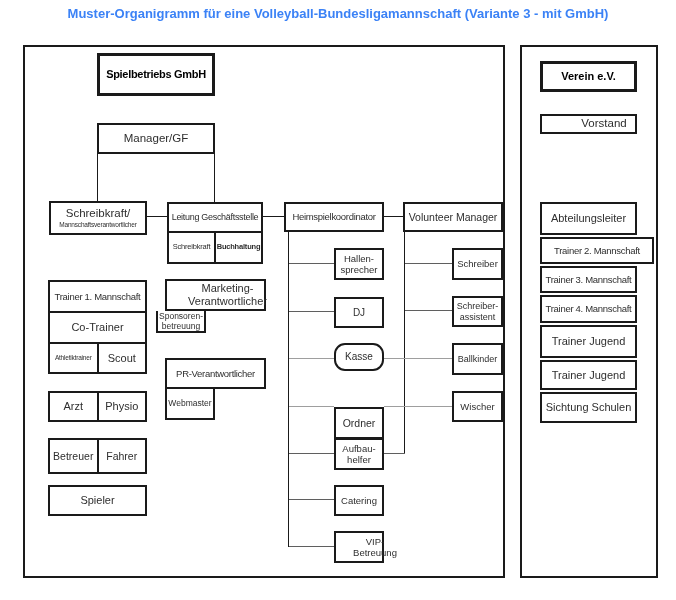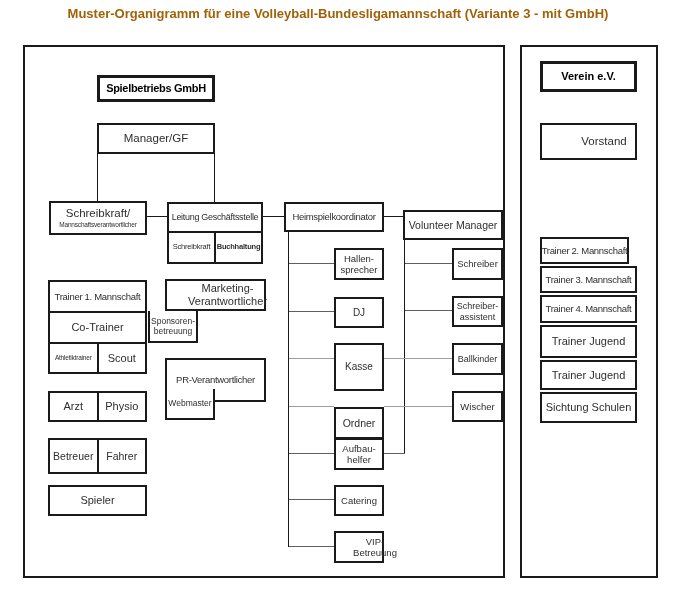--- a/index.html
+++ b/index.html
@@ -1,19 +1,19 @@
 <!DOCTYPE html>
 <html><head>
 <meta charset="utf-8">
 <style>
   html,body{margin:0;padding:0;background:#fff;}
   .page{position:relative;width:676px;height:600px;background:#fff;overflow:hidden;
         font-family:"Liberation Sans",sans-serif;color:#2e2e2e;}
   .title{position:absolute;top:6px;left:0;width:676px;text-align:center;
-         font-weight:bold;font-size:13px;color:#a16207;}
+         font-weight:bold;font-size:13px;color:#3b82f6;}
   .sect{position:absolute;border:2px solid #1a1a1a;background:#fff;box-sizing:border-box;}
   .box{position:absolute;border:2px solid #1a1a1a;background:#fff;box-sizing:border-box;
        display:flex;align-items:center;justify-content:center;flex-direction:column;
        text-align:center;line-height:1.18;}
   .thick{border-width:3px;font-weight:bold;color:#000;}
   .pre{white-space:pre-line;}
   .nw{white-space:nowrap;}
   .grp{padding:0;align-items:stretch;justify-content:flex-start;}
   .grp .cell{display:flex;align-items:center;justify-content:center;flex-direction:column;}
   .grp .div-top{border-top:2px solid #1a1a1a;}
@@ -59,38 +59,38 @@
   <div class="stub lt" style="left:289px;top:406px;width:45px;"></div>
   <div class="stub" style="left:289px;top:453px;width:45px;"></div>
   <div class="stub" style="left:289px;top:499px;width:45px;"></div>
   <div class="stub" style="left:289px;top:546px;width:45px;"></div>
   <div class="stub" style="left:405px;top:263px;width:47px;"></div>
   <div class="stub" style="left:405px;top:310px;width:47px;"></div>
   <div class="stub lt" style="left:384px;top:358px;width:68px;"></div>
   <div class="stub lt" style="left:384px;top:406px;width:68px;"></div>
   <div class="stub" style="left:384px;top:453px;width:21px;"></div>
 
-  <div class="box thick fs11 tight nw" style="left:97px;top:75px;width:118px;height:27px;">Spielbetriebs GmbH</div>
+  <div class="box thick fs11 tight nw" style="left:97px;top:53px;width:118px;height:43px;">Spielbetriebs GmbH</div>
   <div class="box fs12" style="left:97px;top:123px;width:118px;height:31px;">Manager/GF</div>
 
   <div class="box" style="left:49px;top:201px;width:98px;height:34px;">
     <span class="fs12 nw">Schreibkraft/</span>
     <span class="fs65 nw">Mannschaftsverantwortlicher</span>
   </div>
 
   <div class="box grp" style="left:167px;top:202px;width:96px;height:62px;">
     <div class="cell fs9 tight nw" style="height:27px;">Leitung Geschäftsstelle</div>
     <div class="split div-top" style="flex:1;">
       <div class="cell fs75 nw">Schreibkraft</div>
       <div class="cell div-left fs75 nw" style="font-weight:bold;">Buchhaltung</div>
     </div>
   </div>
 
   <div class="box fs95 tight nw" style="left:284px;top:202px;width:100px;height:30px;">Heimspielkoordinator</div>
-  <div class="box fs105 nw" style="left:403px;top:202px;width:100px;height:30px;margin-top:8px;">Volunteer Manager</div>
+  <div class="box fs105 nw" style="left:403px;top:202px;width:100px;height:30px;">Volunteer Manager</div>
 
   <div class="box grp" style="left:48px;top:280px;width:99px;height:94px;">
     <div class="cell fs95 tight nw" style="height:29px;">Trainer 1. Mannschaft</div>
     <div class="cell div-top fs11" style="height:29px;">Co-Trainer</div>
     <div class="split div-top" style="flex:1;">
       <div class="cell fs65 nw">Athletiktrainer</div>
       <div class="cell div-left fs11">Scout</div>
     </div>
   </div>
 
@@ -101,45 +101,46 @@
 
   <div class="box grp split" style="left:48px;top:438px;width:99px;height:36px;">
     <div class="cell fs105 nw">Betreuer</div>
     <div class="cell div-left fs105 nw">Fahrer</div>
   </div>
 
   <div class="box fs11" style="left:48px;top:485px;width:99px;height:31px;">Spieler</div>
 
   <div class="box fs11 pre" style="left:165px;top:279px;width:101px;height:32px;padding-left:24px;">Marketing-
 Verantwortlicher</div>
-  <div class="box fs85 pre notop" style="left:148px;top:311px;width:50px;height:32px;">Sponsoren-
+  <div class="box fs85 pre notop" style="left:156px;top:311px;width:50px;height:22px;">Sponsoren-
 betreuung</div>
 
-  <div class="box fs95 tight nw" style="left:165px;top:358px;width:101px;height:44px;">PR-Verantwortlicher</div>
+  <div class="box fs95 tight nw" style="left:165px;top:358px;width:101px;height:31px;">PR-Verantwortlicher</div>
   <div class="box fs85 notop" style="left:165px;top:389px;width:50px;height:31px;">Webmaster</div>
 
   <div class="box fs95 pre" style="left:334px;top:248px;width:50px;height:32px;">Hallen-
 sprecher</div>
   <div class="box fs10" style="left:334px;top:297px;width:50px;height:31px;">DJ</div>
-  <div class="box fs10" style="left:334px;top:343px;width:50px;height:48px;">Kasse</div>
+  <div class="box fs10" style="left:334px;top:343px;width:50px;height:28px;border-radius:11px;">Kasse</div>
   <div class="box fs105" style="left:334px;top:391px;width:50px;height:32px;margin-top:16px;">Ordner</div>
   <div class="box fs95 pre" style="left:334px;top:438px;width:50px;height:32px;">Aufbau-
 helfer</div>
   <div class="box fs95" style="left:334px;top:485px;width:50px;height:31px;">Catering</div>
   <div class="box fs95 pre" style="left:334px;top:531px;width:50px;height:32px;padding-left:32px;">VIP-
 Betreuung</div>
 
   <div class="box fs95" style="left:452px;top:248px;width:51px;height:32px;">Schreiber</div>
   <div class="box fs9 pre" style="left:452px;top:296px;width:51px;height:31px;">Schreiber-
 assistent</div>
   <div class="box fs9" style="left:452px;top:343px;width:51px;height:32px;">Ballkinder</div>
   <div class="box fs95" style="left:452px;top:391px;width:51px;height:31px;">Wischer</div>
 
   <div class="box thick fs11" style="left:540px;top:61px;width:97px;height:31px;">Verein e.V.</div>
-  <div class="box fs12" style="left:540px;top:123px;width:97px;height:37px;padding-left:31px;">Vorstand</div>
-  <div class="box fs95 tight nw" style="left:540px;top:237px;width:89px;height:27px;">Trainer 2. Mannschaft</div>
+  <div class="box fs12" style="left:540px;top:114px;width:97px;height:20px;padding-left:31px;">Vorstand</div>
+  <div class="box fs11 nw" style="left:540px;top:202px;width:97px;height:33px;">Abteilungsleiter</div>
+  <div class="box fs95 tight nw" style="left:540px;top:237px;width:114px;height:27px;">Trainer 2. Mannschaft</div>
   <div class="box fs95 tight nw" style="left:540px;top:266px;width:97px;height:27px;">Trainer 3. Mannschaft</div>
   <div class="box fs95 tight nw" style="left:540px;top:295px;width:97px;height:28px;">Trainer 4. Mannschaft</div>
   <div class="box fs11 nw" style="left:540px;top:325px;width:97px;height:33px;">Trainer Jugend</div>
   <div class="box fs11 nw" style="left:540px;top:360px;width:97px;height:30px;">Trainer Jugend</div>
   <div class="box fs11 nw" style="left:540px;top:392px;width:97px;height:31px;">Sichtung Schulen</div>
 
 </div>
 
 </body></html>

